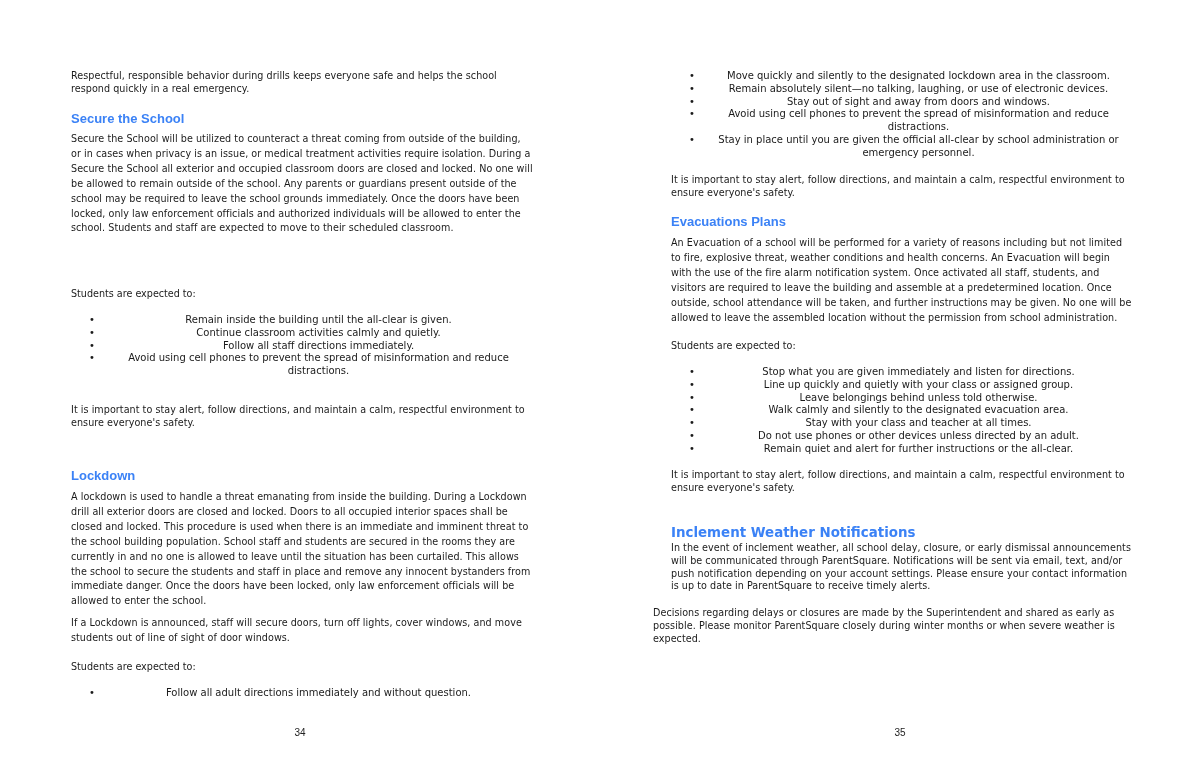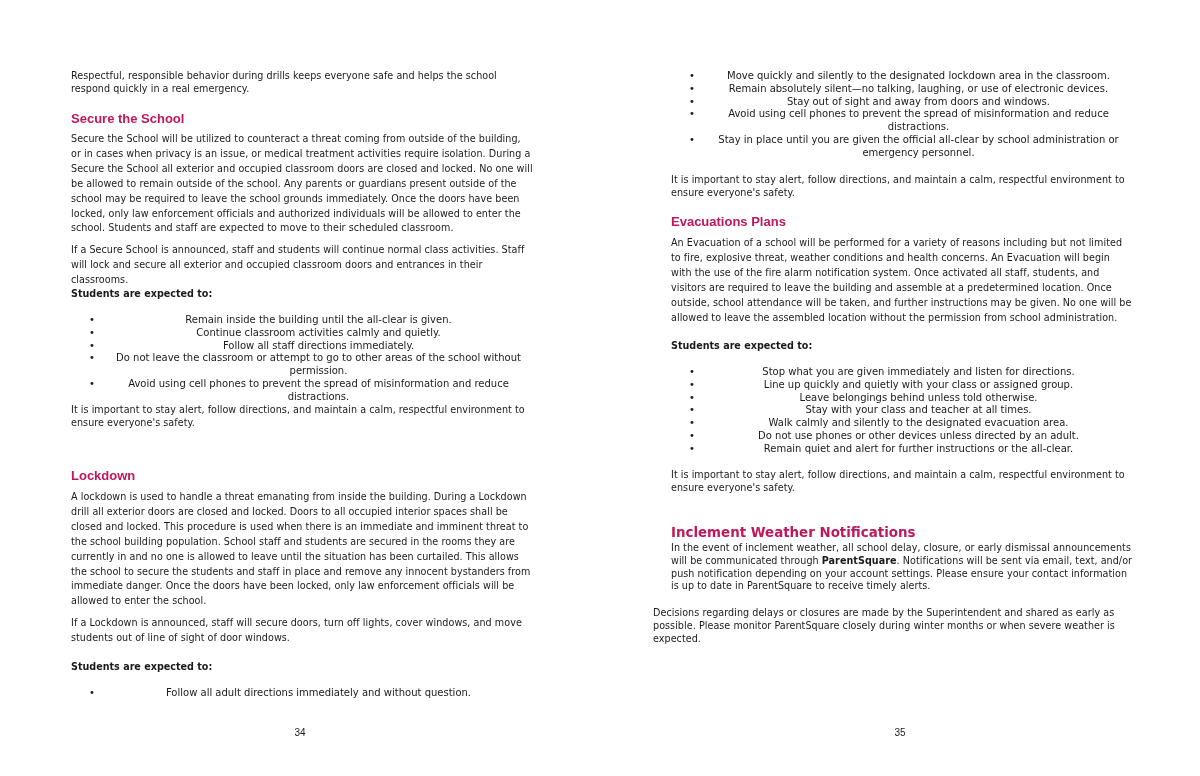--- a/index.html
+++ b/index.html
@@ -4,44 +4,42 @@
 <style>
   html, body { margin:0; padding:0; background:#ffffff; }
   body { width:1200px; height:776px; position:relative; overflow:hidden;
          font-family:"DejaVu Sans", sans-serif; color:#1a1a1a; }
   .page { position:absolute; top:0; width:600px; height:776px; }
   .page.left { left:0; }
   .page.right { left:600px; }
   .abs { position:absolute; }
   .p { font-size:9.6px; line-height:14.9px; margin:0; letter-spacing:0.05px; }
   .p.tight { line-height:12.8px; }
-  .h2 { font-family:"Liberation Sans", sans-serif; color:#be185d; font-size:13px; margin:0; }
+  .h2 { font-family:"Liberation Sans", sans-serif; color:#3b82f6; font-size:13px; margin:0; }
   .h2.big { font-family:"DejaVu Sans", sans-serif; font-size:13.4px; }
-  .lead { font-weight:bold; font-size:9.6px; margin:0; }
+  .lead { font-weight:normal; font-size:9.6px; margin:0; }
   ul.bul { list-style:none; margin:0; padding:0; }
   ul.bul li { position:relative; padding-left:35px; font-size:10px; line-height:12.8px;text-align:center; }
   ul.bul li::before { content:"•"; position:absolute; left:18px; top:0; font-size:10px; }
   .pn { font-family:"Liberation Sans", sans-serif; font-size:10px; color:#222; width:600px; text-align:center; }
-  b { font-weight:bold; }
+  b { font-weight:normal; }
 </style>
 </head>
 <body>
 
 <div class="page left">
   <p class="p tight abs" style="left:71px; top:70px; width:460px;">Respectful, responsible behavior during drills keeps everyone safe and helps the school respond quickly in a real emergency.</p>
 
   <h2 class="h2 abs" style="left:71px; top:111px;">Secure the School</h2>
   <p class="p abs" style="left:71px; top:132px; width:462px;">Secure the School will be utilized to counteract a threat coming from outside of the building, or in cases when privacy is an issue, or medical treatment activities require isolation.  During a Secure the School all exterior and occupied classroom doors are closed and locked.  No one will be allowed to remain outside of the school.  Any parents or guardians present outside of the school may be required to leave the school grounds immediately.  Once the doors have been locked, only law enforcement officials and authorized individuals will be allowed to enter the school. Students and staff are expected to move to their scheduled classroom.</p>
-  <p class="p abs" style="left:71px; top:243px; width:462px;">If a Secure School is announced, staff and students will continue normal class activities.  Staff will lock and secure all exterior and occupied classroom doors and entrances in their classrooms.</p>
   <p class="lead abs" style="left:71px; top:288px;">Students are expected to:</p>
   <ul class="bul abs" style="left:71px; top:314px; width:460px;">
     <li>Remain inside the building until the all-clear is given.</li>
     <li>Continue classroom activities calmly and quietly.</li>
     <li>Follow all staff directions immediately.</li>
-    <li>Do not leave the classroom or attempt to go to other areas of the school without permission.</li>
     <li>Avoid using cell phones to prevent the spread of misinformation and reduce distractions.</li>
   </ul>
   <p class="p tight abs" style="left:71px; top:404px; width:460px;">It is important to stay alert, follow directions, and maintain a calm, respectful environment to ensure everyone's safety.</p>
 
   <h2 class="h2 abs" style="left:71px; top:468px;">Lockdown</h2>
   <p class="p abs" style="left:71px; top:490px; width:462px;">A lockdown is used to handle a threat emanating from inside the building.  During a Lockdown drill all exterior doors are closed and locked.  Doors to all occupied interior spaces shall be closed and locked.  This procedure is used when there is an immediate and imminent threat to the school building population.  School staff and students are secured in the rooms they are currently in and no one is allowed to leave until the situation has been curtailed.  This allows the school to secure the students and staff in place and remove any innocent bystanders from immediate danger.  Once the doors have been locked, only law enforcement officials will be allowed to enter the school.</p>
   <p class="p abs" style="left:71px; top:616px; width:462px;">If a Lockdown is announced, staff will secure doors, turn off lights, cover windows, and move students out of line of sight of door windows.</p>
   <p class="lead abs" style="left:71px; top:661px;">Students are expected to:</p>
   <ul class="bul abs" style="left:71px; top:687px; width:460px;">
     <li>Follow all adult directions immediately and without question.</li>
@@ -60,22 +58,22 @@
   </ul>
   <p class="p tight abs" style="left:71px; top:174px; width:460px;">It is important to stay alert, follow directions, and maintain a calm, respectful environment to ensure everyone's safety.</p>
 
   <h2 class="h2 abs" style="left:71px; top:214px;">Evacuations Plans</h2>
   <p class="p abs" style="left:71px; top:236px; width:462px;">An Evacuation of a school will be performed for a variety of reasons including but not limited to fire, explosive threat, weather conditions and health concerns.  An Evacuation will begin with the use of the fire alarm notification system.  Once activated all staff, students, and visitors are required to leave the building and assemble at a predetermined location.  Once outside, school attendance will be taken, and further instructions may be given.  No one will be allowed to leave the assembled location without the permission from school administration.</p>
   <p class="lead abs" style="left:71px; top:340px;">Students are expected to:</p>
   <ul class="bul abs" style="left:71px; top:366px; width:460px;">
     <li>Stop what you are given immediately and listen for directions.</li>
     <li>Line up quickly and quietly with your class or assigned group.</li>
     <li>Leave belongings behind unless told otherwise.</li>
+    <li>Walk calmly and silently to the designated evacuation area.</li>
     <li>Stay with your class and teacher at all times.</li>
-    <li>Walk calmly and silently to the designated evacuation area.</li>
     <li>Do not use phones or other devices unless directed by an adult.</li>
     <li>Remain quiet and alert for further instructions or the all-clear.</li>
   </ul>
   <p class="p tight abs" style="left:71px; top:469px; width:460px;">It is important to stay alert, follow directions, and maintain a calm, respectful environment to ensure everyone's safety.</p>
 
   <h2 class="h2 big abs" style="left:71px; top:509px;margin-top:16px;">Inclement Weather Notifications</h2>
   <p class="p tight abs" style="left:71px; top:542px; width:462px;"><span>In the event of inclement weather, all school delay, closure, or early dismissal announcements will be communicated through </span><b>ParentSquare</b><span>. Notifications will be sent via email, text, and/or push notification depending on your account settings. Please ensure your contact information is up to date in ParentSquare to receive timely alerts.</span></p>
   <p class="p tight abs" style="left:53px; top:607px; width:462px;">Decisions regarding delays or closures are made by the Superintendent and shared as early as possible. Please monitor ParentSquare closely during winter months or when severe weather is expected.</p>
 
   <div class="pn abs" style="left:0; top:727px;">35</div>

